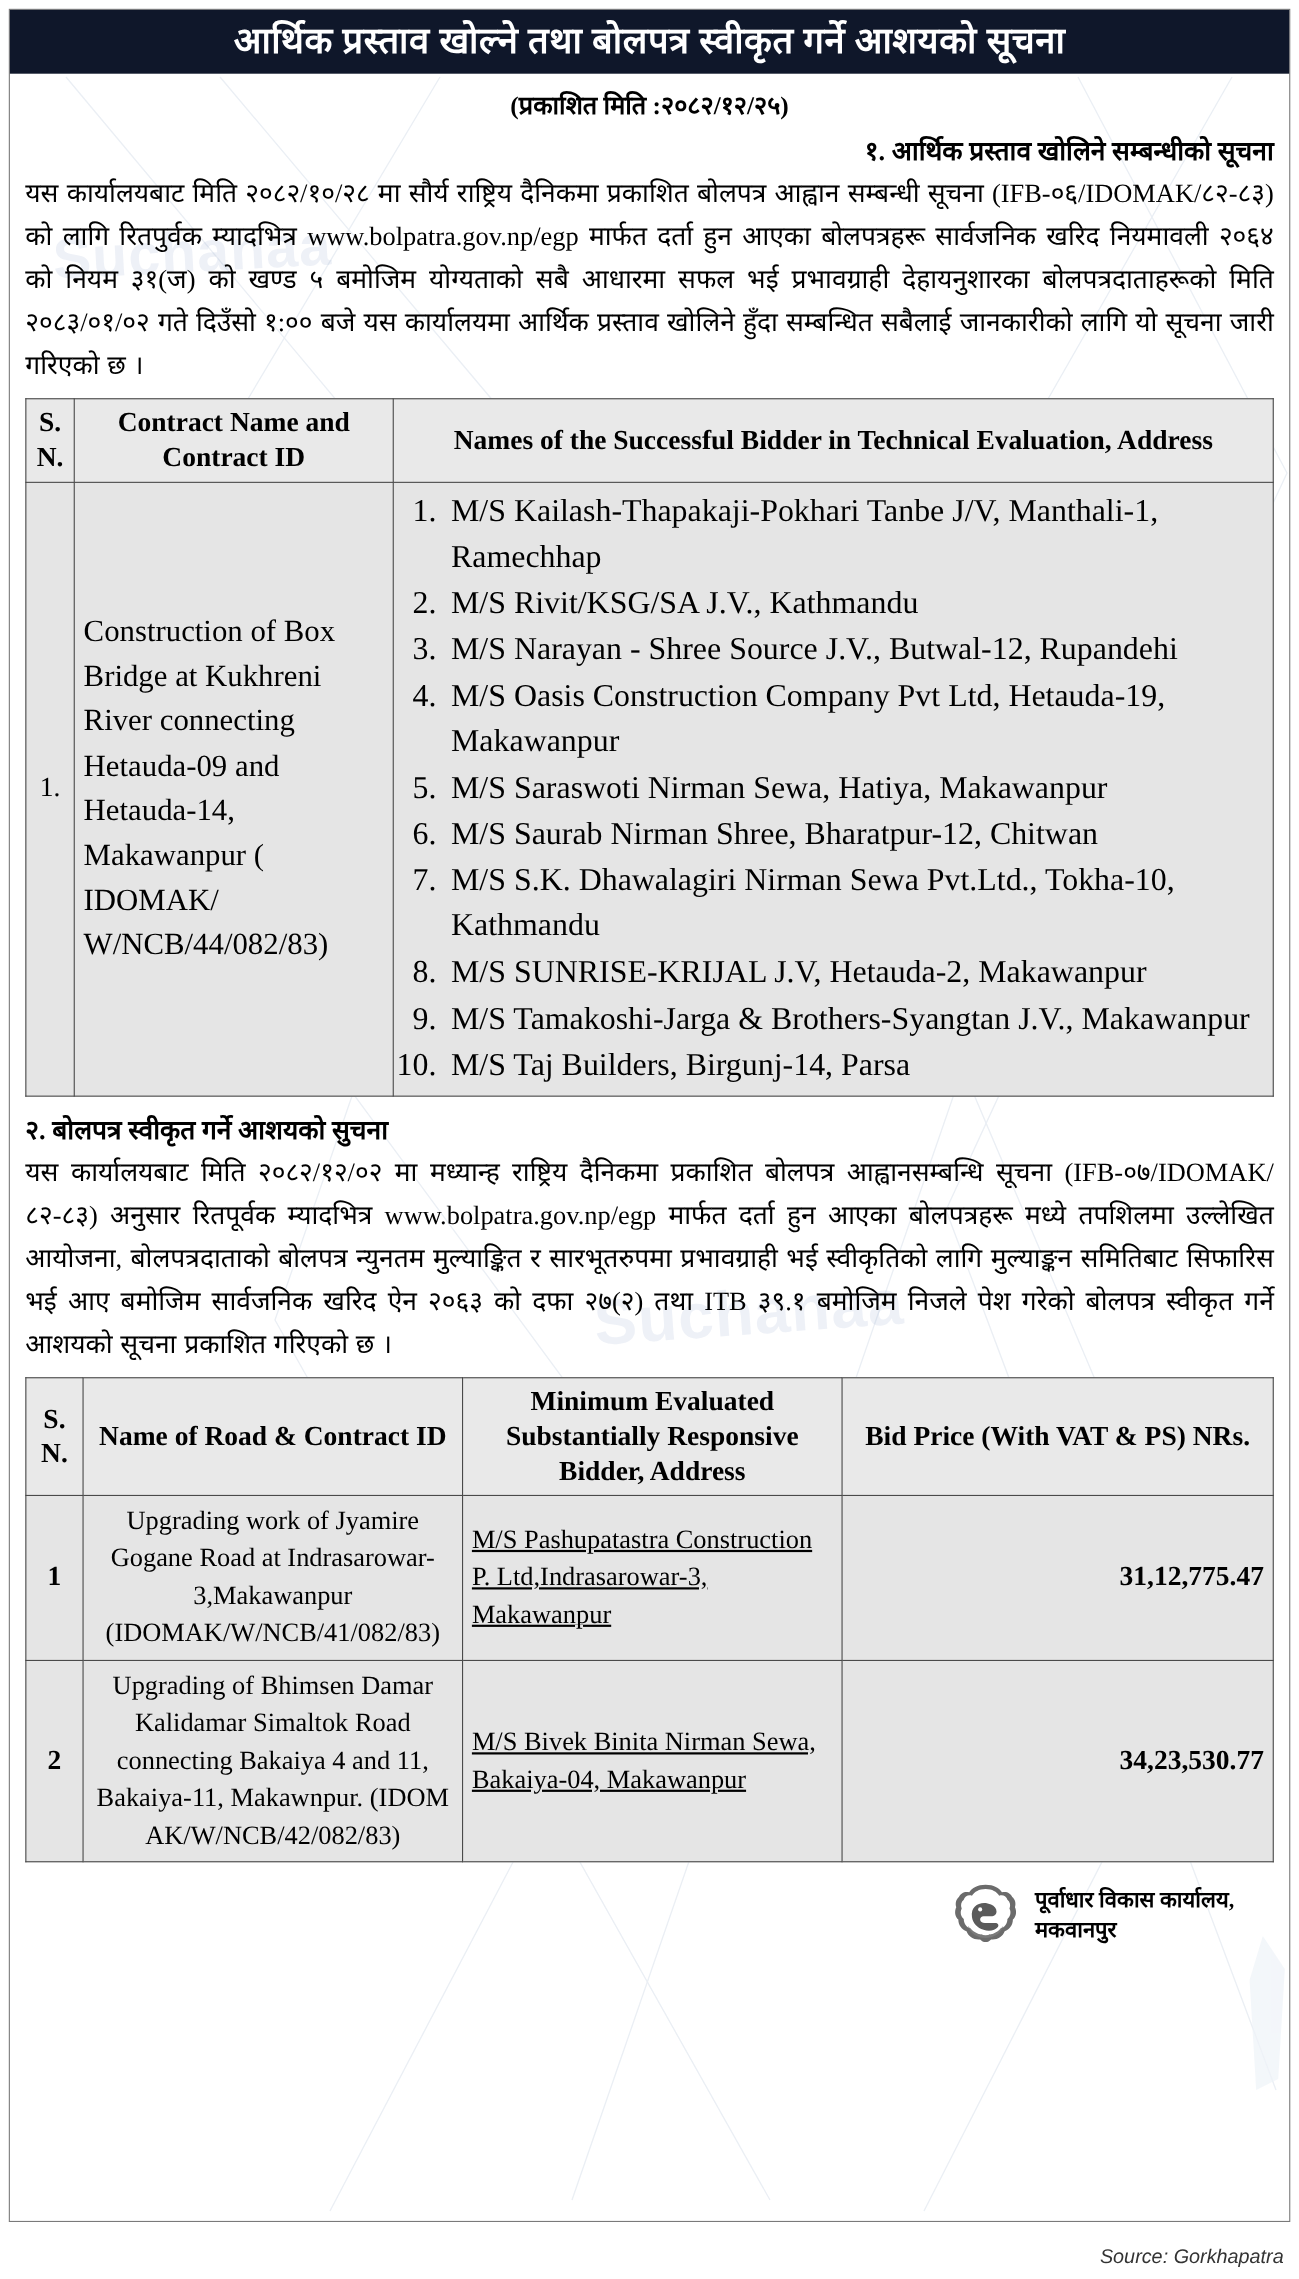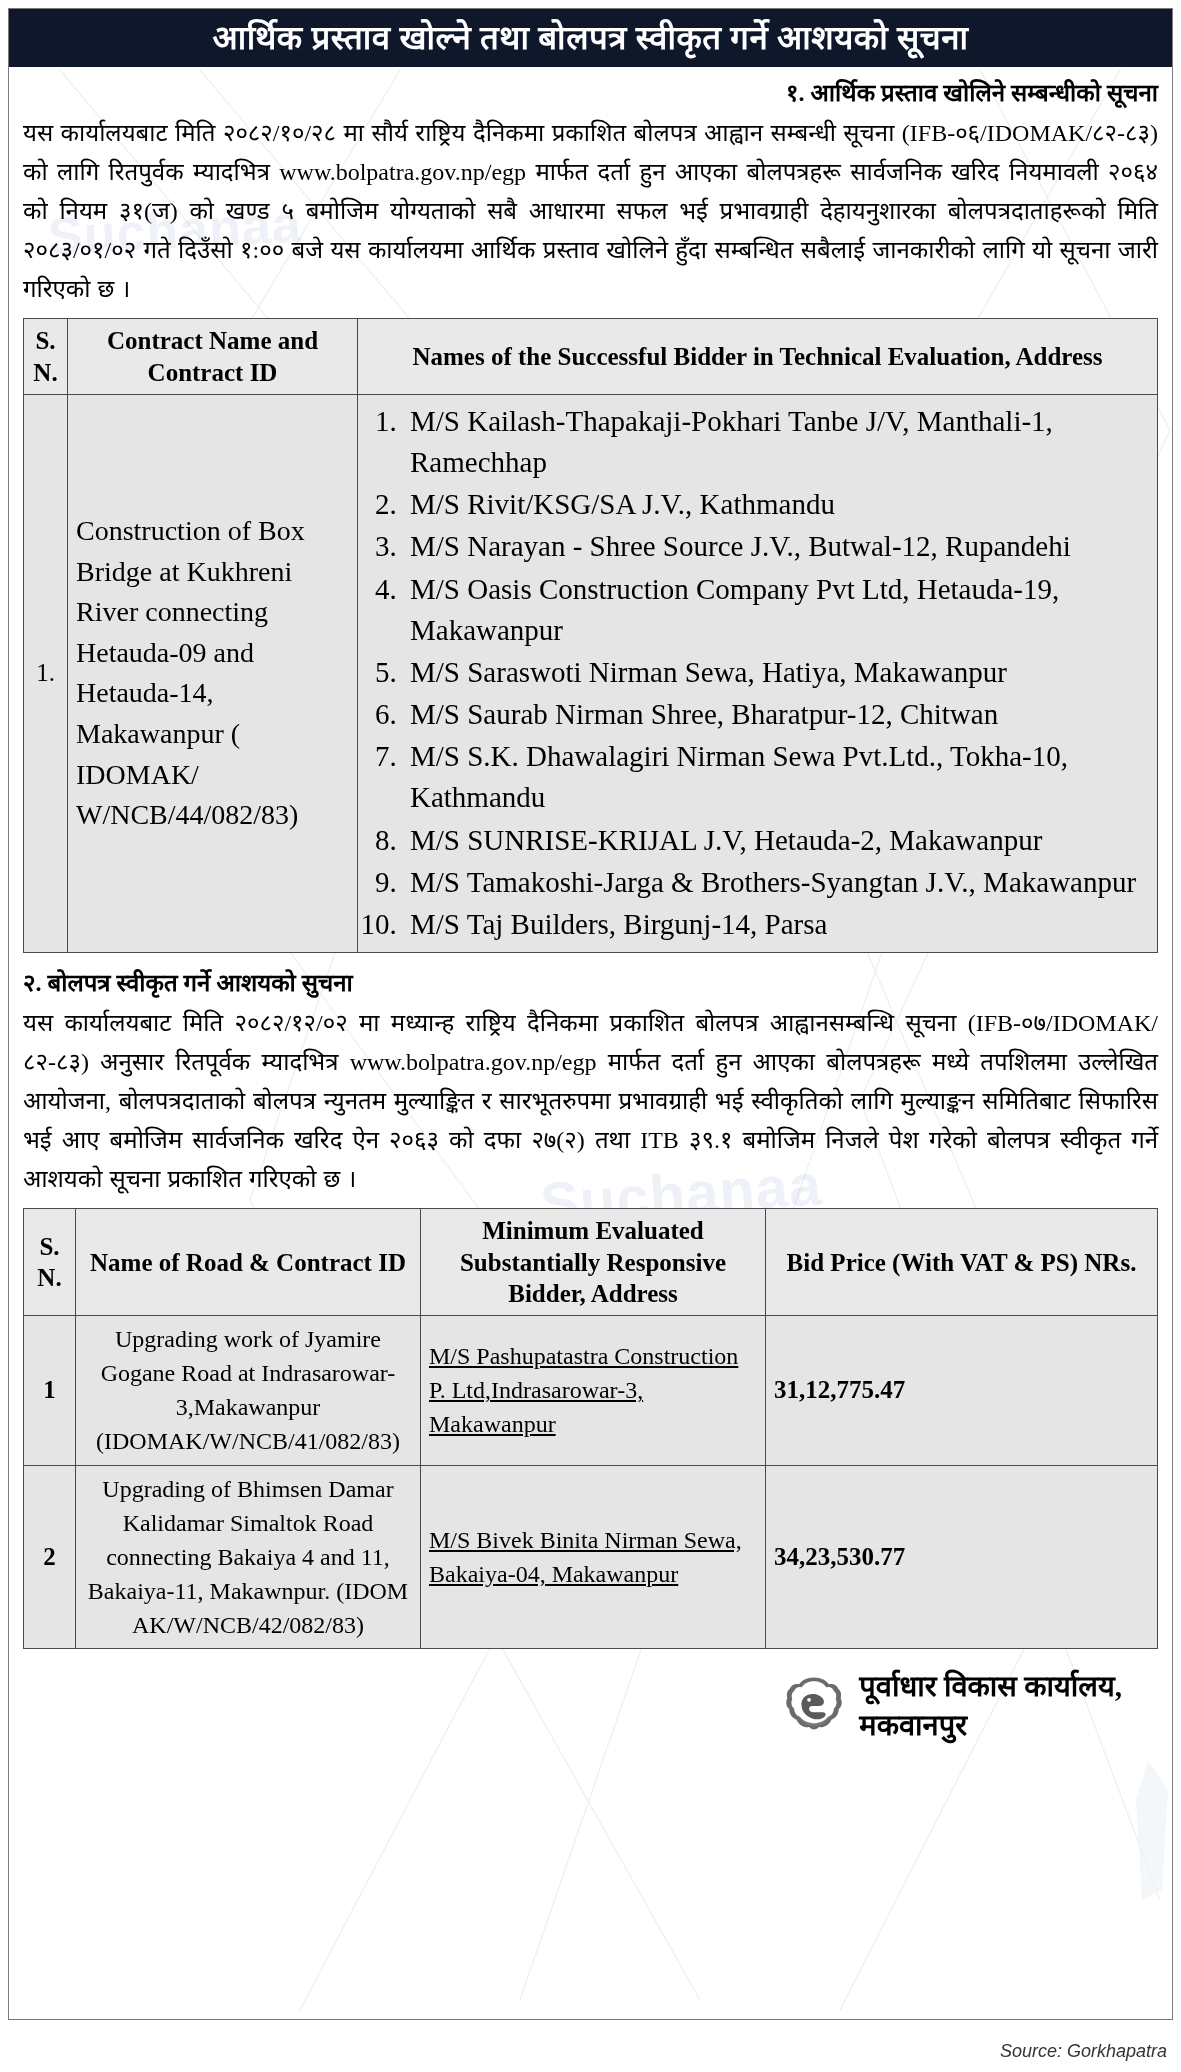--- a/index.html
+++ b/index.html
@@ -160,21 +160,21 @@
     font-size: 24px;
     line-height: 1.42;
   }
   table.tbl2 td.bidder {
     text-align: left;
     font-size: 24px;
     line-height: 1.42;
     text-decoration: underline;
   }
   table.tbl2 td.price {
-    text-align: left;
+    text-align: right;
     font-size: 25px;
     font-weight: bold;
   }
   table.tbl2 td.sn {
     text-align: center;
     font-size: 25px;
     font-weight: bold;
   }
 
   .footer-row {
@@ -184,21 +184,21 @@
     margin-top: 18px;
     padding-right: 36px;
     gap: 14px;
   }
   .emblem {
     width: 62px;
     height: 62px;
     flex: 0 0 auto;
   }
   .office {
-    font-size: 29px;
+    font-size: 20px;
     font-weight: bold;
     line-height: 1.35;
     text-align: left;
   }
 
   .source {
     position: absolute;
     right: 14px;
     bottom: 10px;
     font-family: "Liberation Sans", sans-serif;
@@ -231,20 +231,21 @@
   <div class="wm-text" style="left:48px;top:200px;font-size:52px;transform:rotate(-3deg);">Suchanaa</div>
   <div class="wm-text" style="left:540px;top:1160px;font-size:58px;transform:rotate(-4deg);">Suchanaa</div>
   <div class="wm-text" style="left:660px;top:400px;font-size:48px;transform:rotate(-2deg);">Suchanaa</div>
 
   <div class="title-bar">
     <span class="title-text np">आर्थिक प्रस्ताव खोल्ने तथा बोलपत्र स्वीकृत गर्ने आशयको सूचना</span>
   </div>
 
   <div class="body-area">
 
+    <div class="pub-date np">(प्रकाशित मिति :२०८२/१२/२५)</div>
 
     <div class="sec-heading np">१. आर्थिक प्रस्ताव खोलिने सम्बन्धीको सूचना</div>
 
     <div class="para np">यस कार्यालयबाट मिति २०८२/१०/२८ मा सौर्य राष्ट्रिय दैनिकमा प्रकाशित बोलपत्र आह्वान सम्बन्धी सूचना (IFB-०६/IDOMAK/८२-८३) को लागि रितपुर्वक म्यादभित्र  www.bolpatra.gov.np/egp मार्फत दर्ता हुन आएका बोलपत्रहरू सार्वजनिक खरिद नियमावली २०६४ को नियम ३१(ज) को खण्ड ५ बमोजिम योग्यताको सबै आधारमा सफल भई प्रभावग्राही देहायनुशारका बोलपत्रदाताहरूको मिति २०८३/०१/०२ गते दिउँसो १:०० बजे यस कार्यालयमा आर्थिक प्रस्ताव खोलिने हुँदा सम्बन्धित सबैलाई जानकारीको लागि यो सूचना जारी गरिएको छ ।</div>
 
     <table class="tbl tbl1">
       <colgroup>
         <col style="width:44px">
         <col style="width:290px">
         <col>

